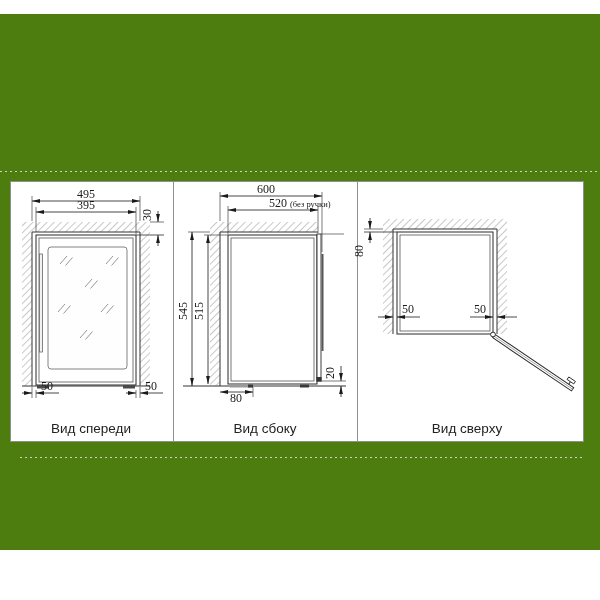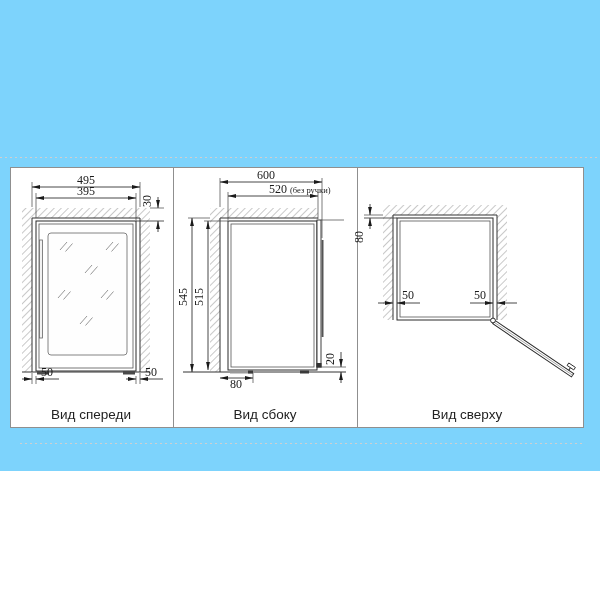--- a/index.html
+++ b/index.html
@@ -1,17 +1,17 @@
 <!DOCTYPE html>
 <html><head>
 <meta charset="utf-8">
 <style>
   html,body{margin:0;padding:0;background:#ffffff;}
-  .stage{position:relative;width:600px;height:471px;background:#7dd3fc;overflow:hidden;
-         font-family:"Liberation Serif", serif;}
+  .stage{position:relative;width:600px;height:536px;background:#4d7c0f;overflow:hidden;
+         font-family:"Liberation Serif", serif;margin-top:14px;}
   svg{display:block;}
   text{fill:#1a1a1a;}
   .dimtxt{font-family:"Liberation Serif", serif;font-size:12px;}
   .dimtxt-small{font-family:"Liberation Serif", serif;font-size:8.5px;}
   .viewtitle{font-family:"Liberation Sans", sans-serif;font-size:13.5px;fill:#222;}
 </style>
 </head>
 <body>
 
 <div class="stage">

